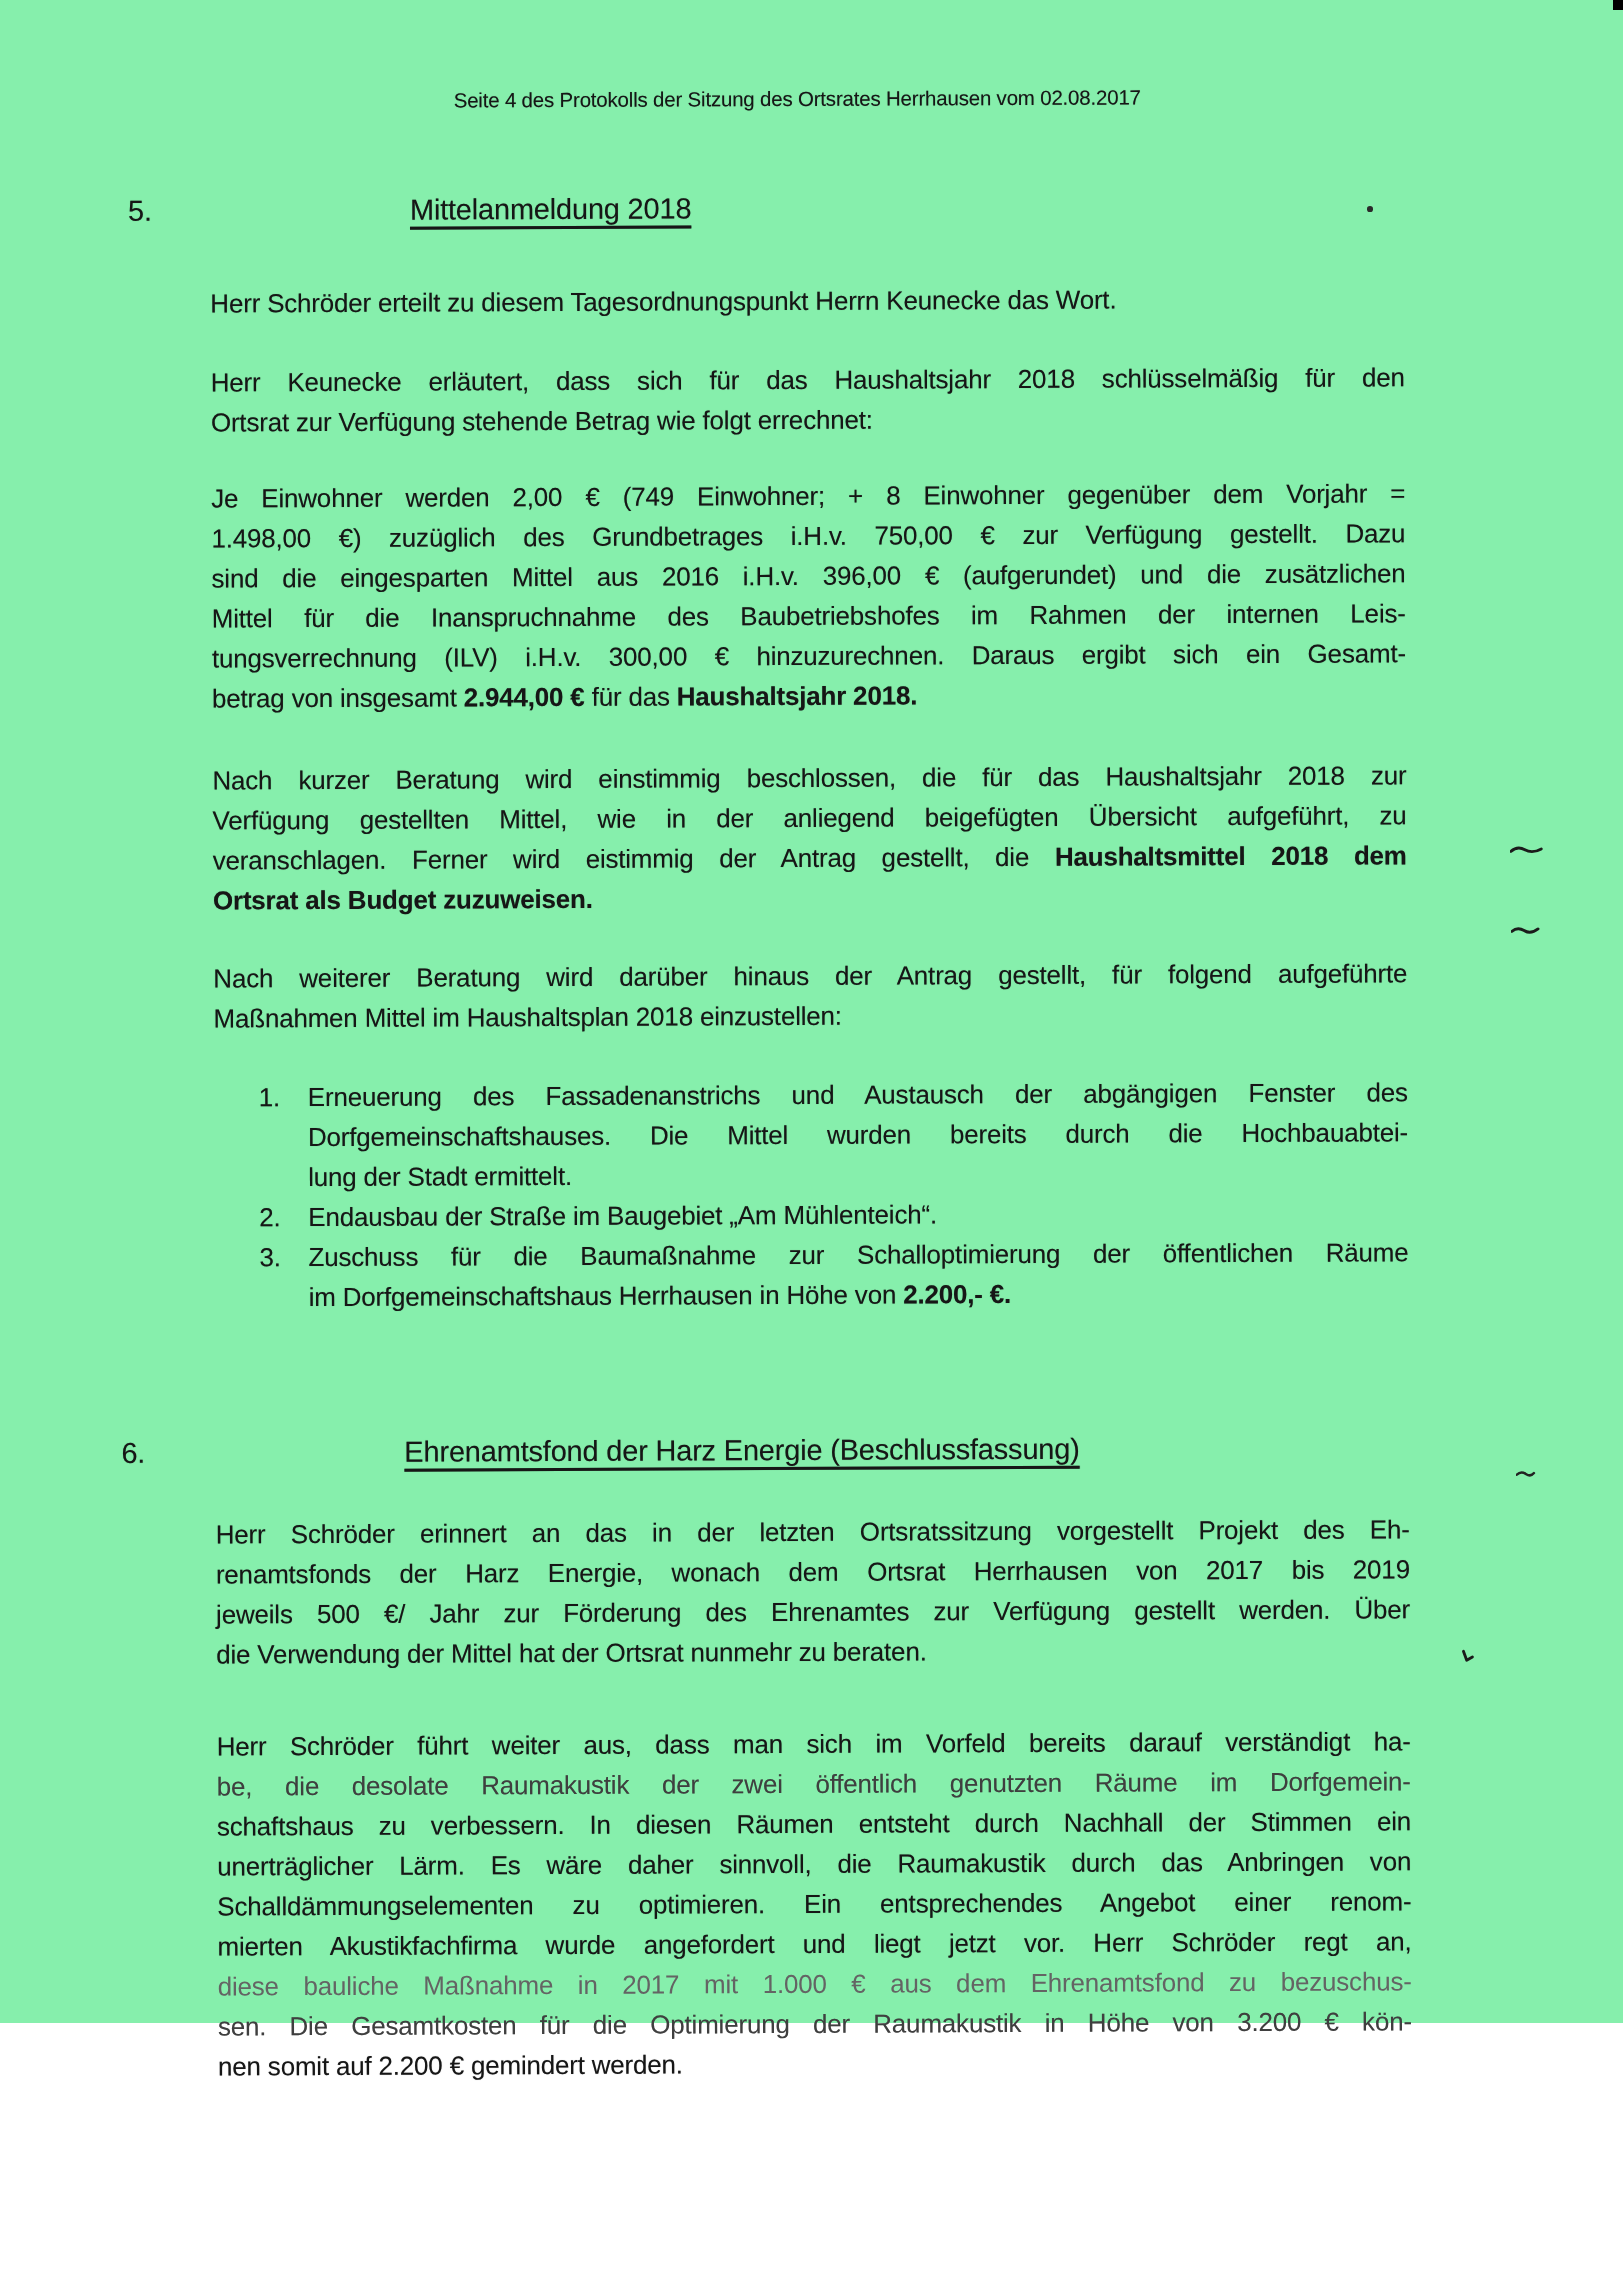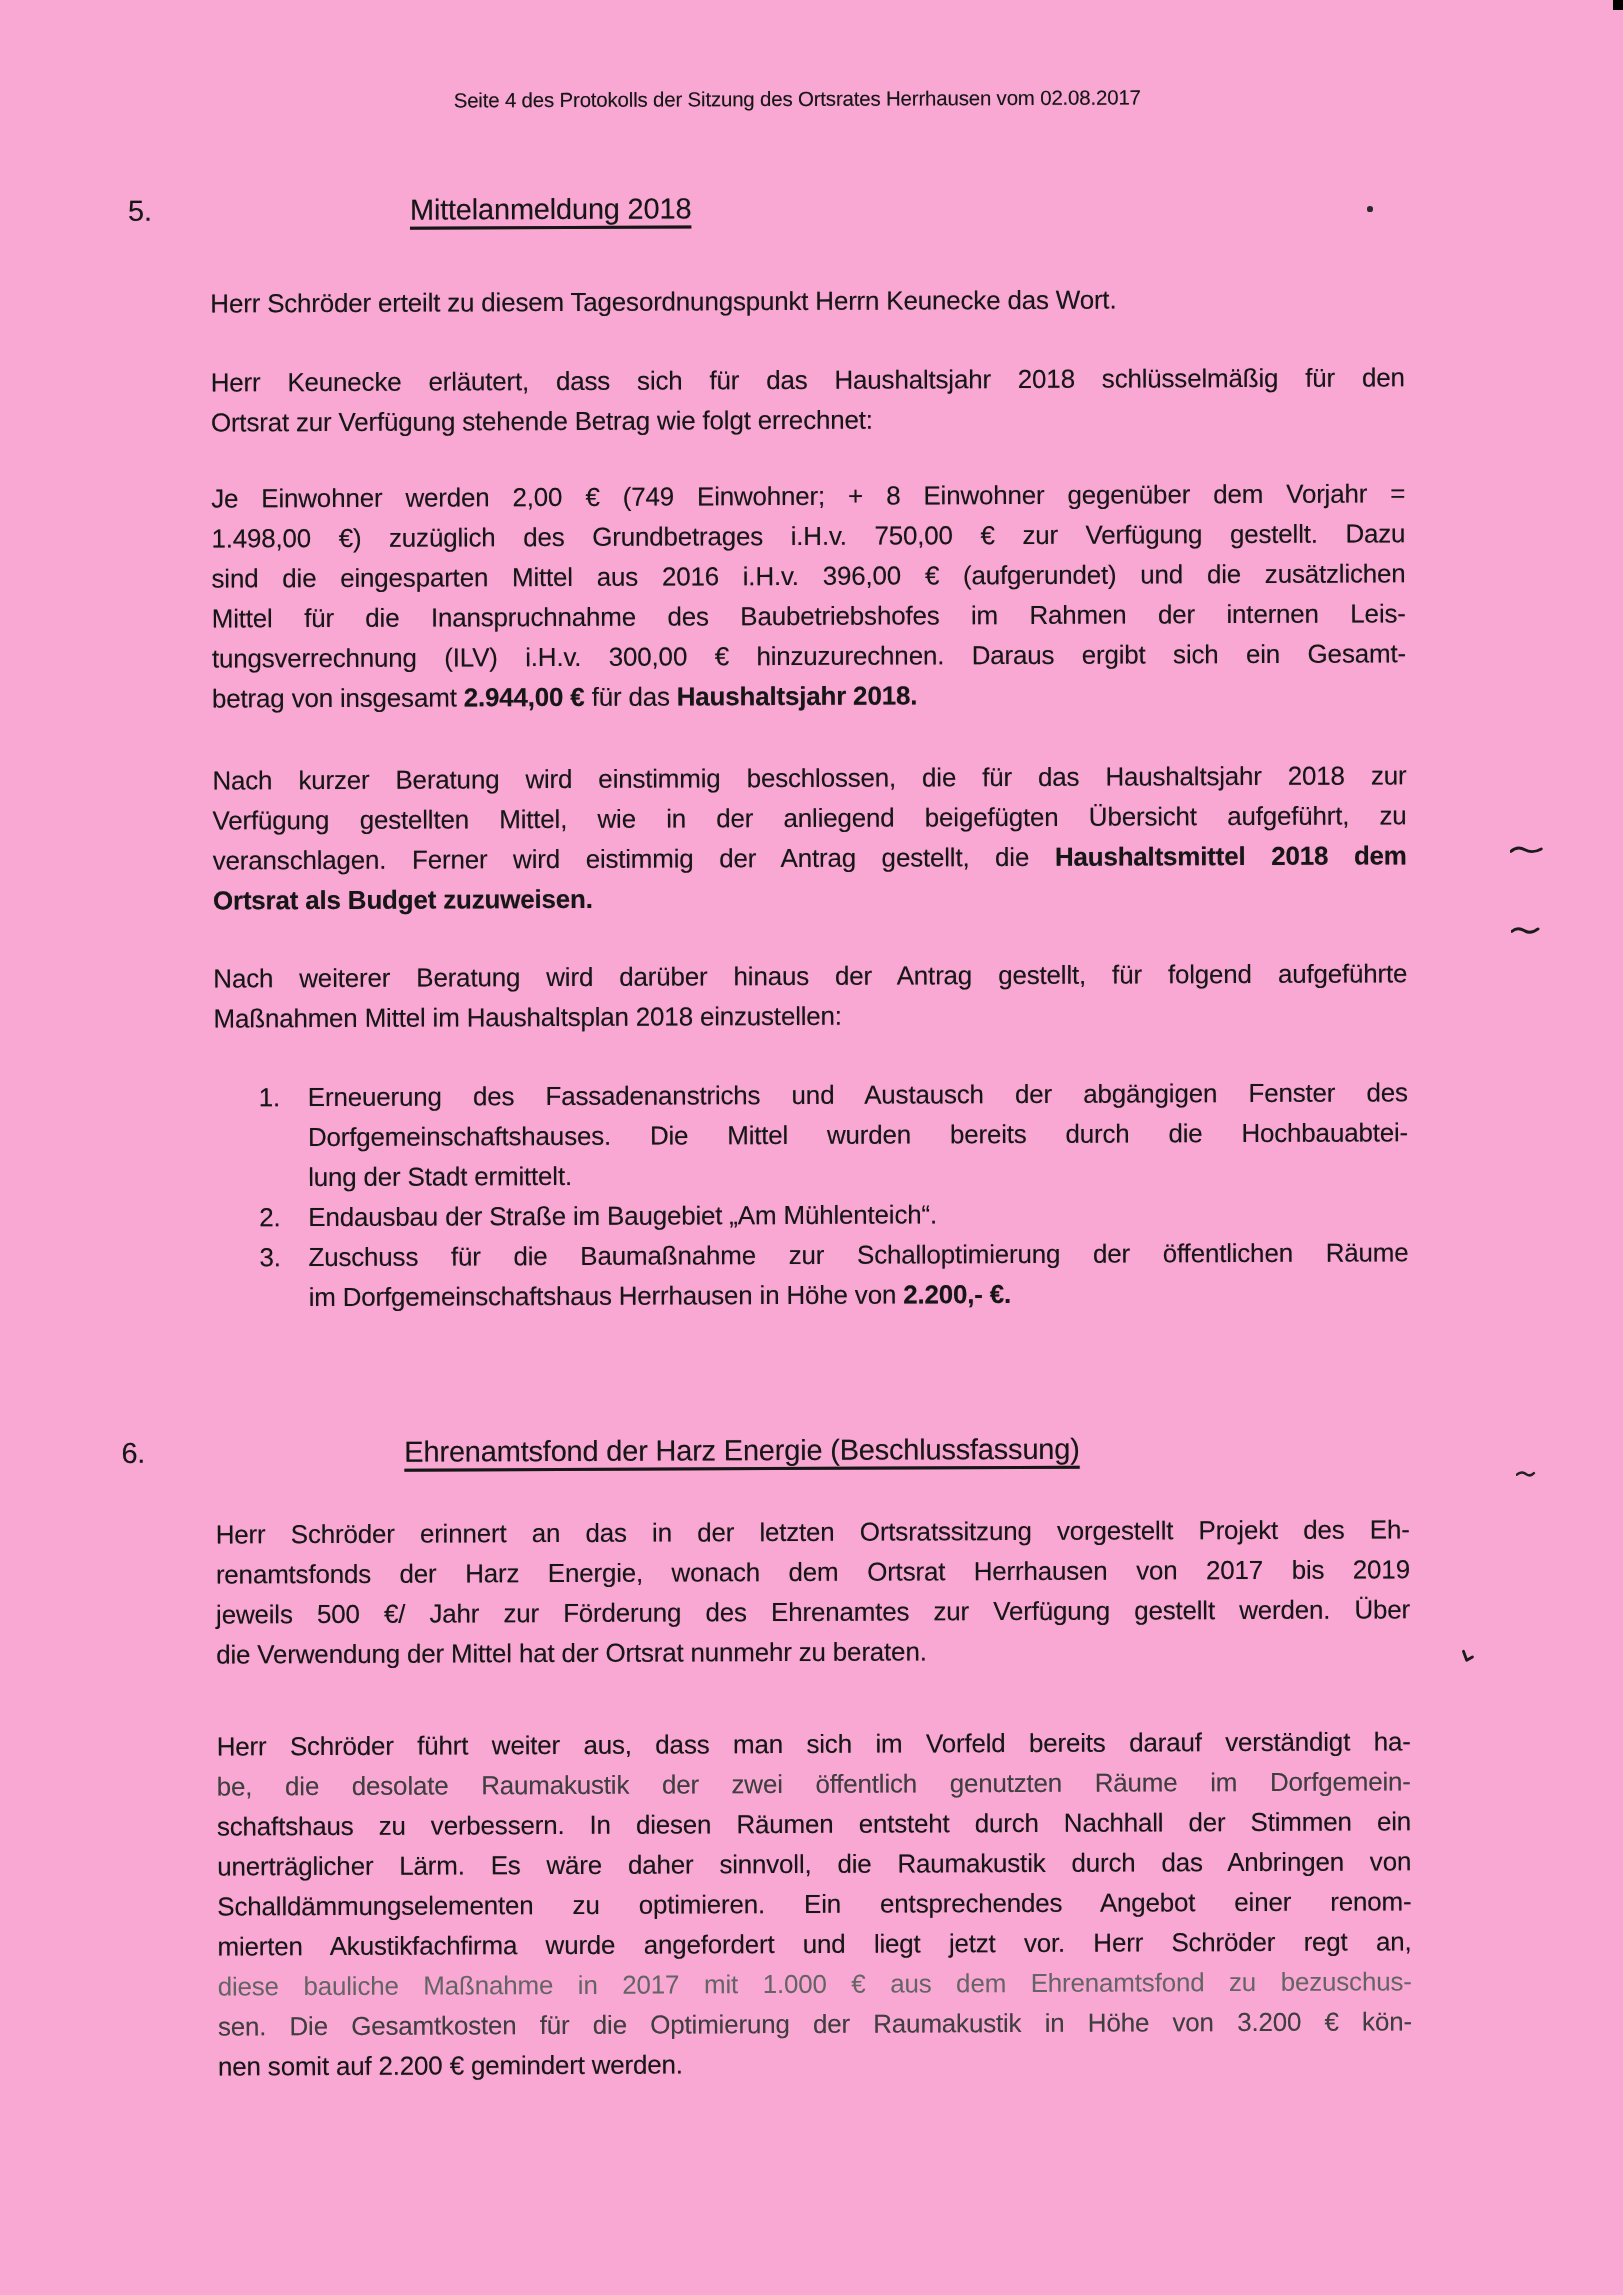--- a/index.html
+++ b/index.html
@@ -1,18 +1,18 @@
 <!DOCTYPE html>
 <html style="font-size:13px"><head>
 <meta charset="utf-8">
 <style>
   html,body{margin:0;padding:0;background:#ffffff;}
   body{width:1623px;height:2295px;overflow:hidden;
        font-family:"Liberation Sans",sans-serif;}
-  .page{position:relative;width:1623px;height:2295px;background:#f9a8d4;color:#161616;
+  .page{position:relative;width:1623px;height:2023px;background:#86efac;color:#161616;
         text-shadow:0 0 0.8px rgba(0,0,0,.38);}
   .inner{position:absolute;left:0;top:0;width:100%;height:100%;
          transform:rotate(-0.25deg);transform-origin:785px 0;}
   .header{position:absolute;top:87px;left:0;width:100%;text-align:center;
           font-size:20.5px;letter-spacing:-0.2px;transform:translateX(-14.7px);}
   .block{position:absolute;left:209px;width:1194px;font-size:26px;line-height:40px;
          letter-spacing:-0.2px;}
   .ln{text-align:justify;text-align-last:justify;}
   .ln.last{text-align:left;text-align-last:left;}
   .b{font-weight:bold;}

